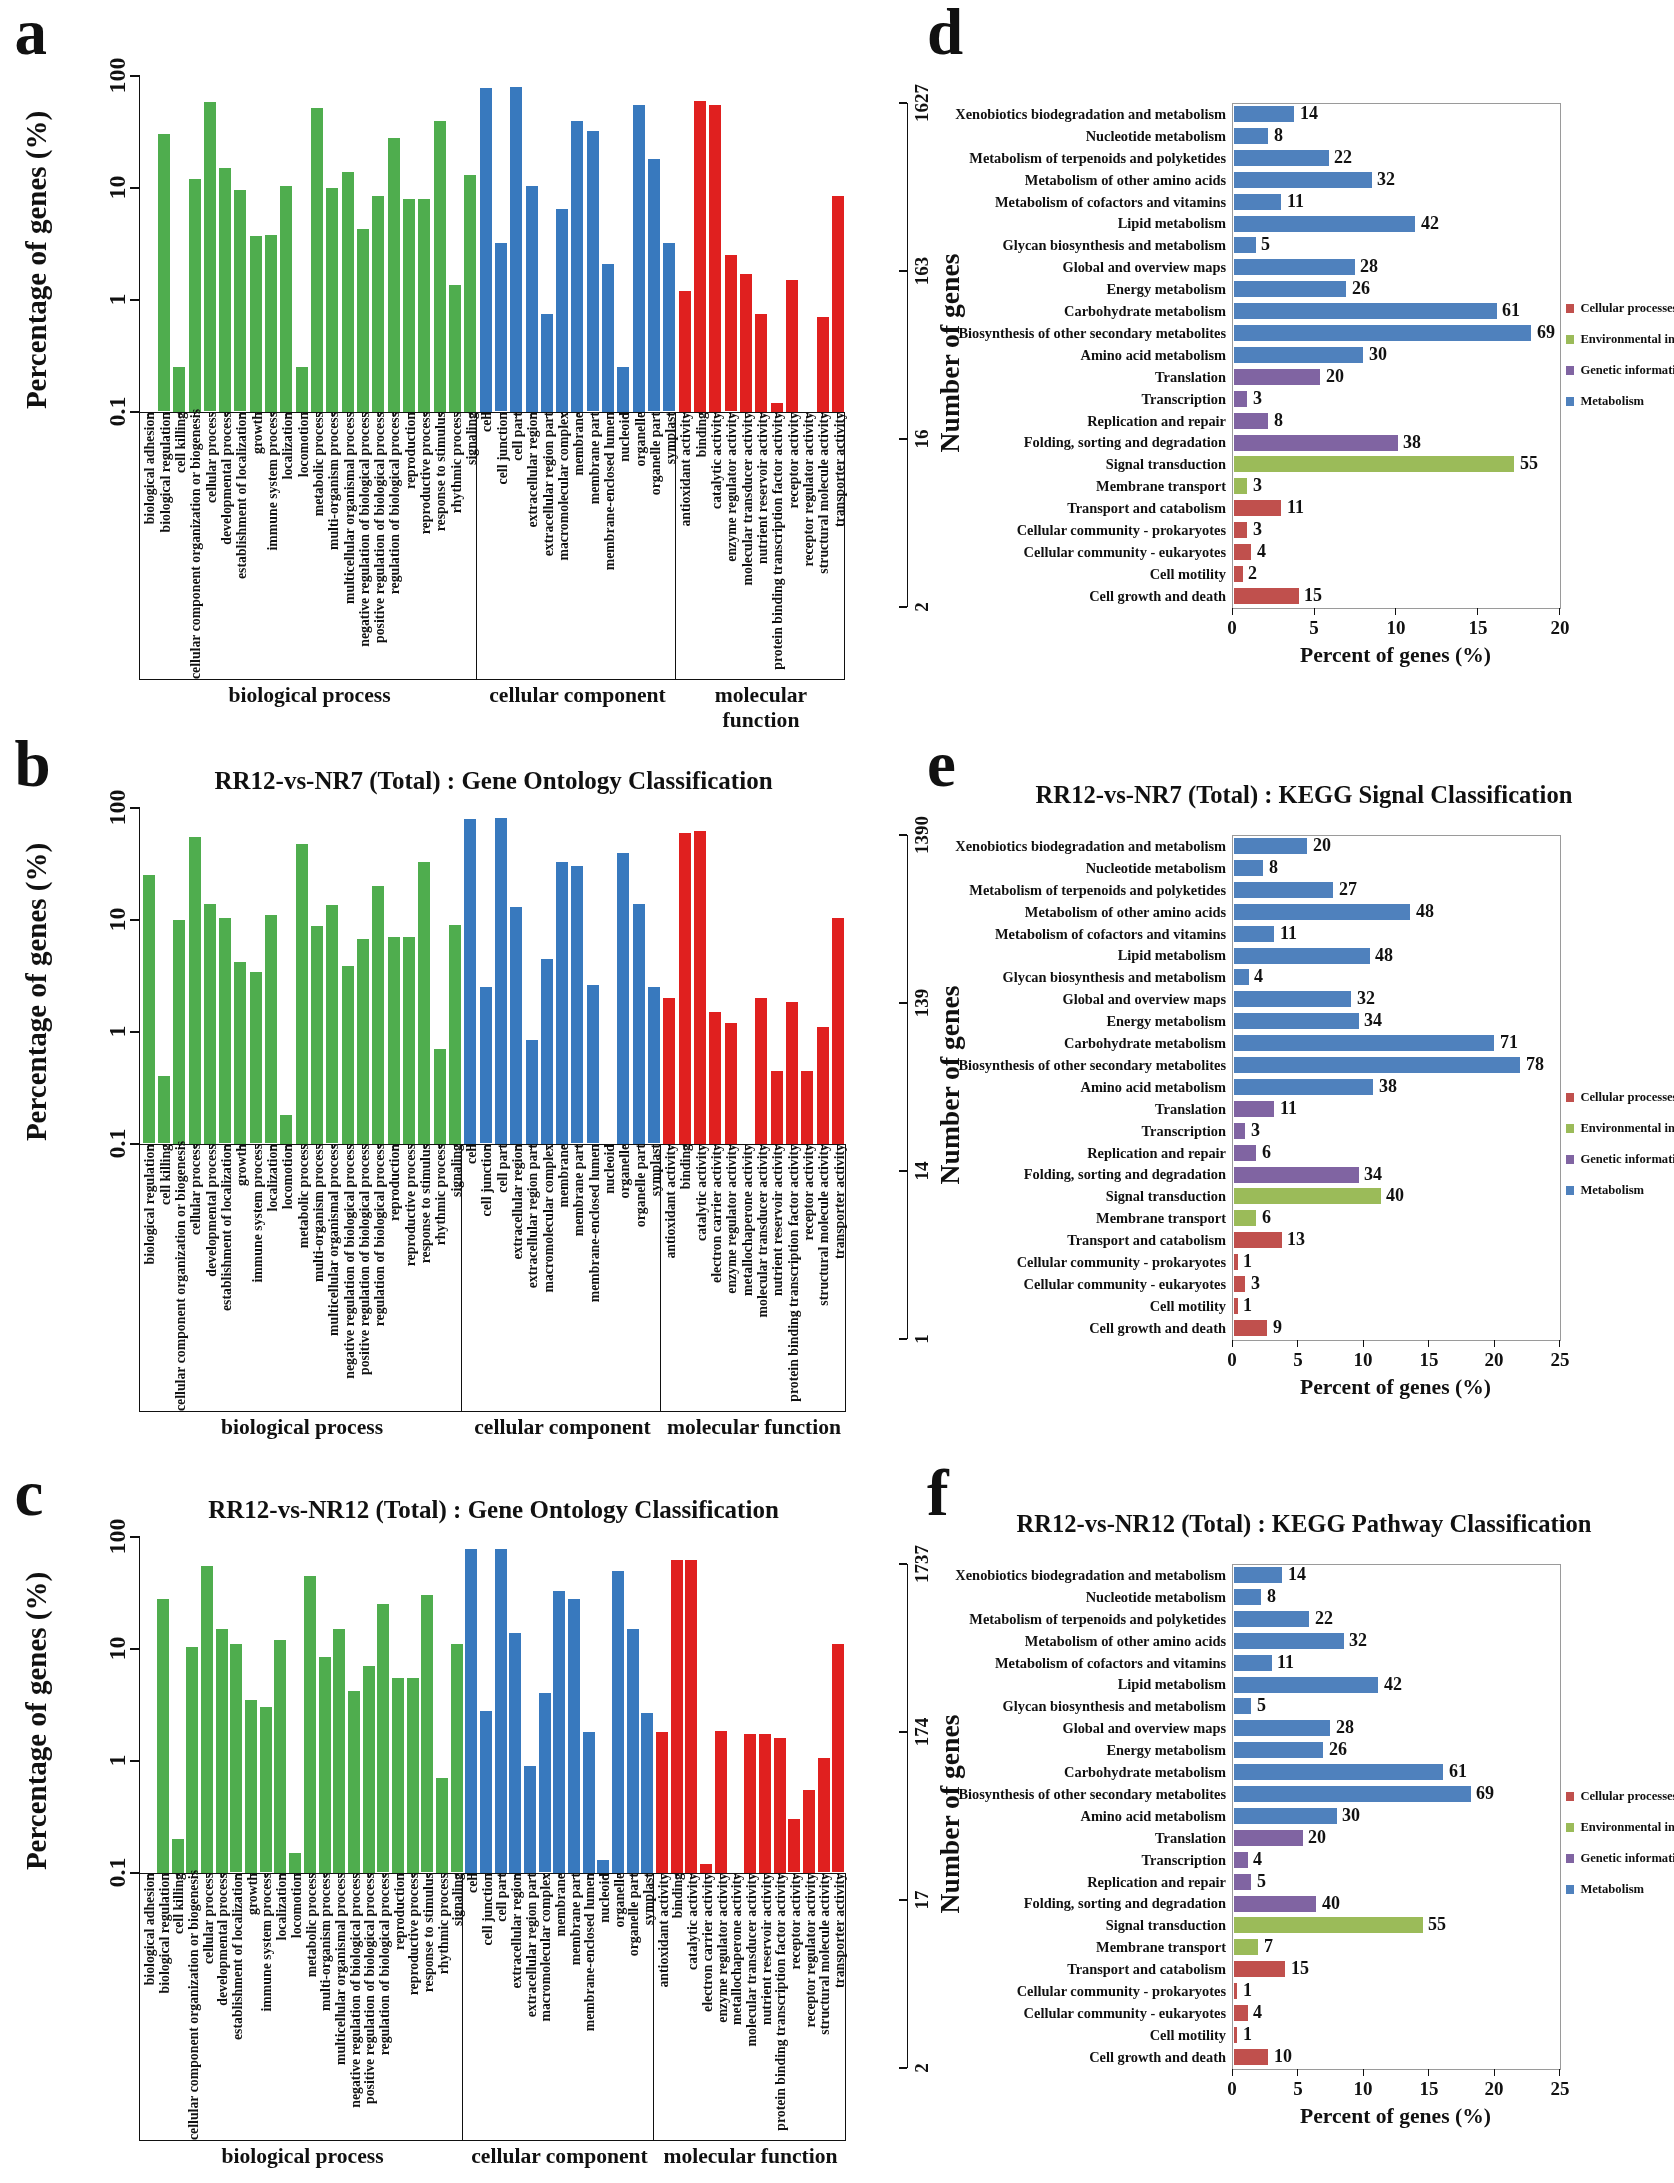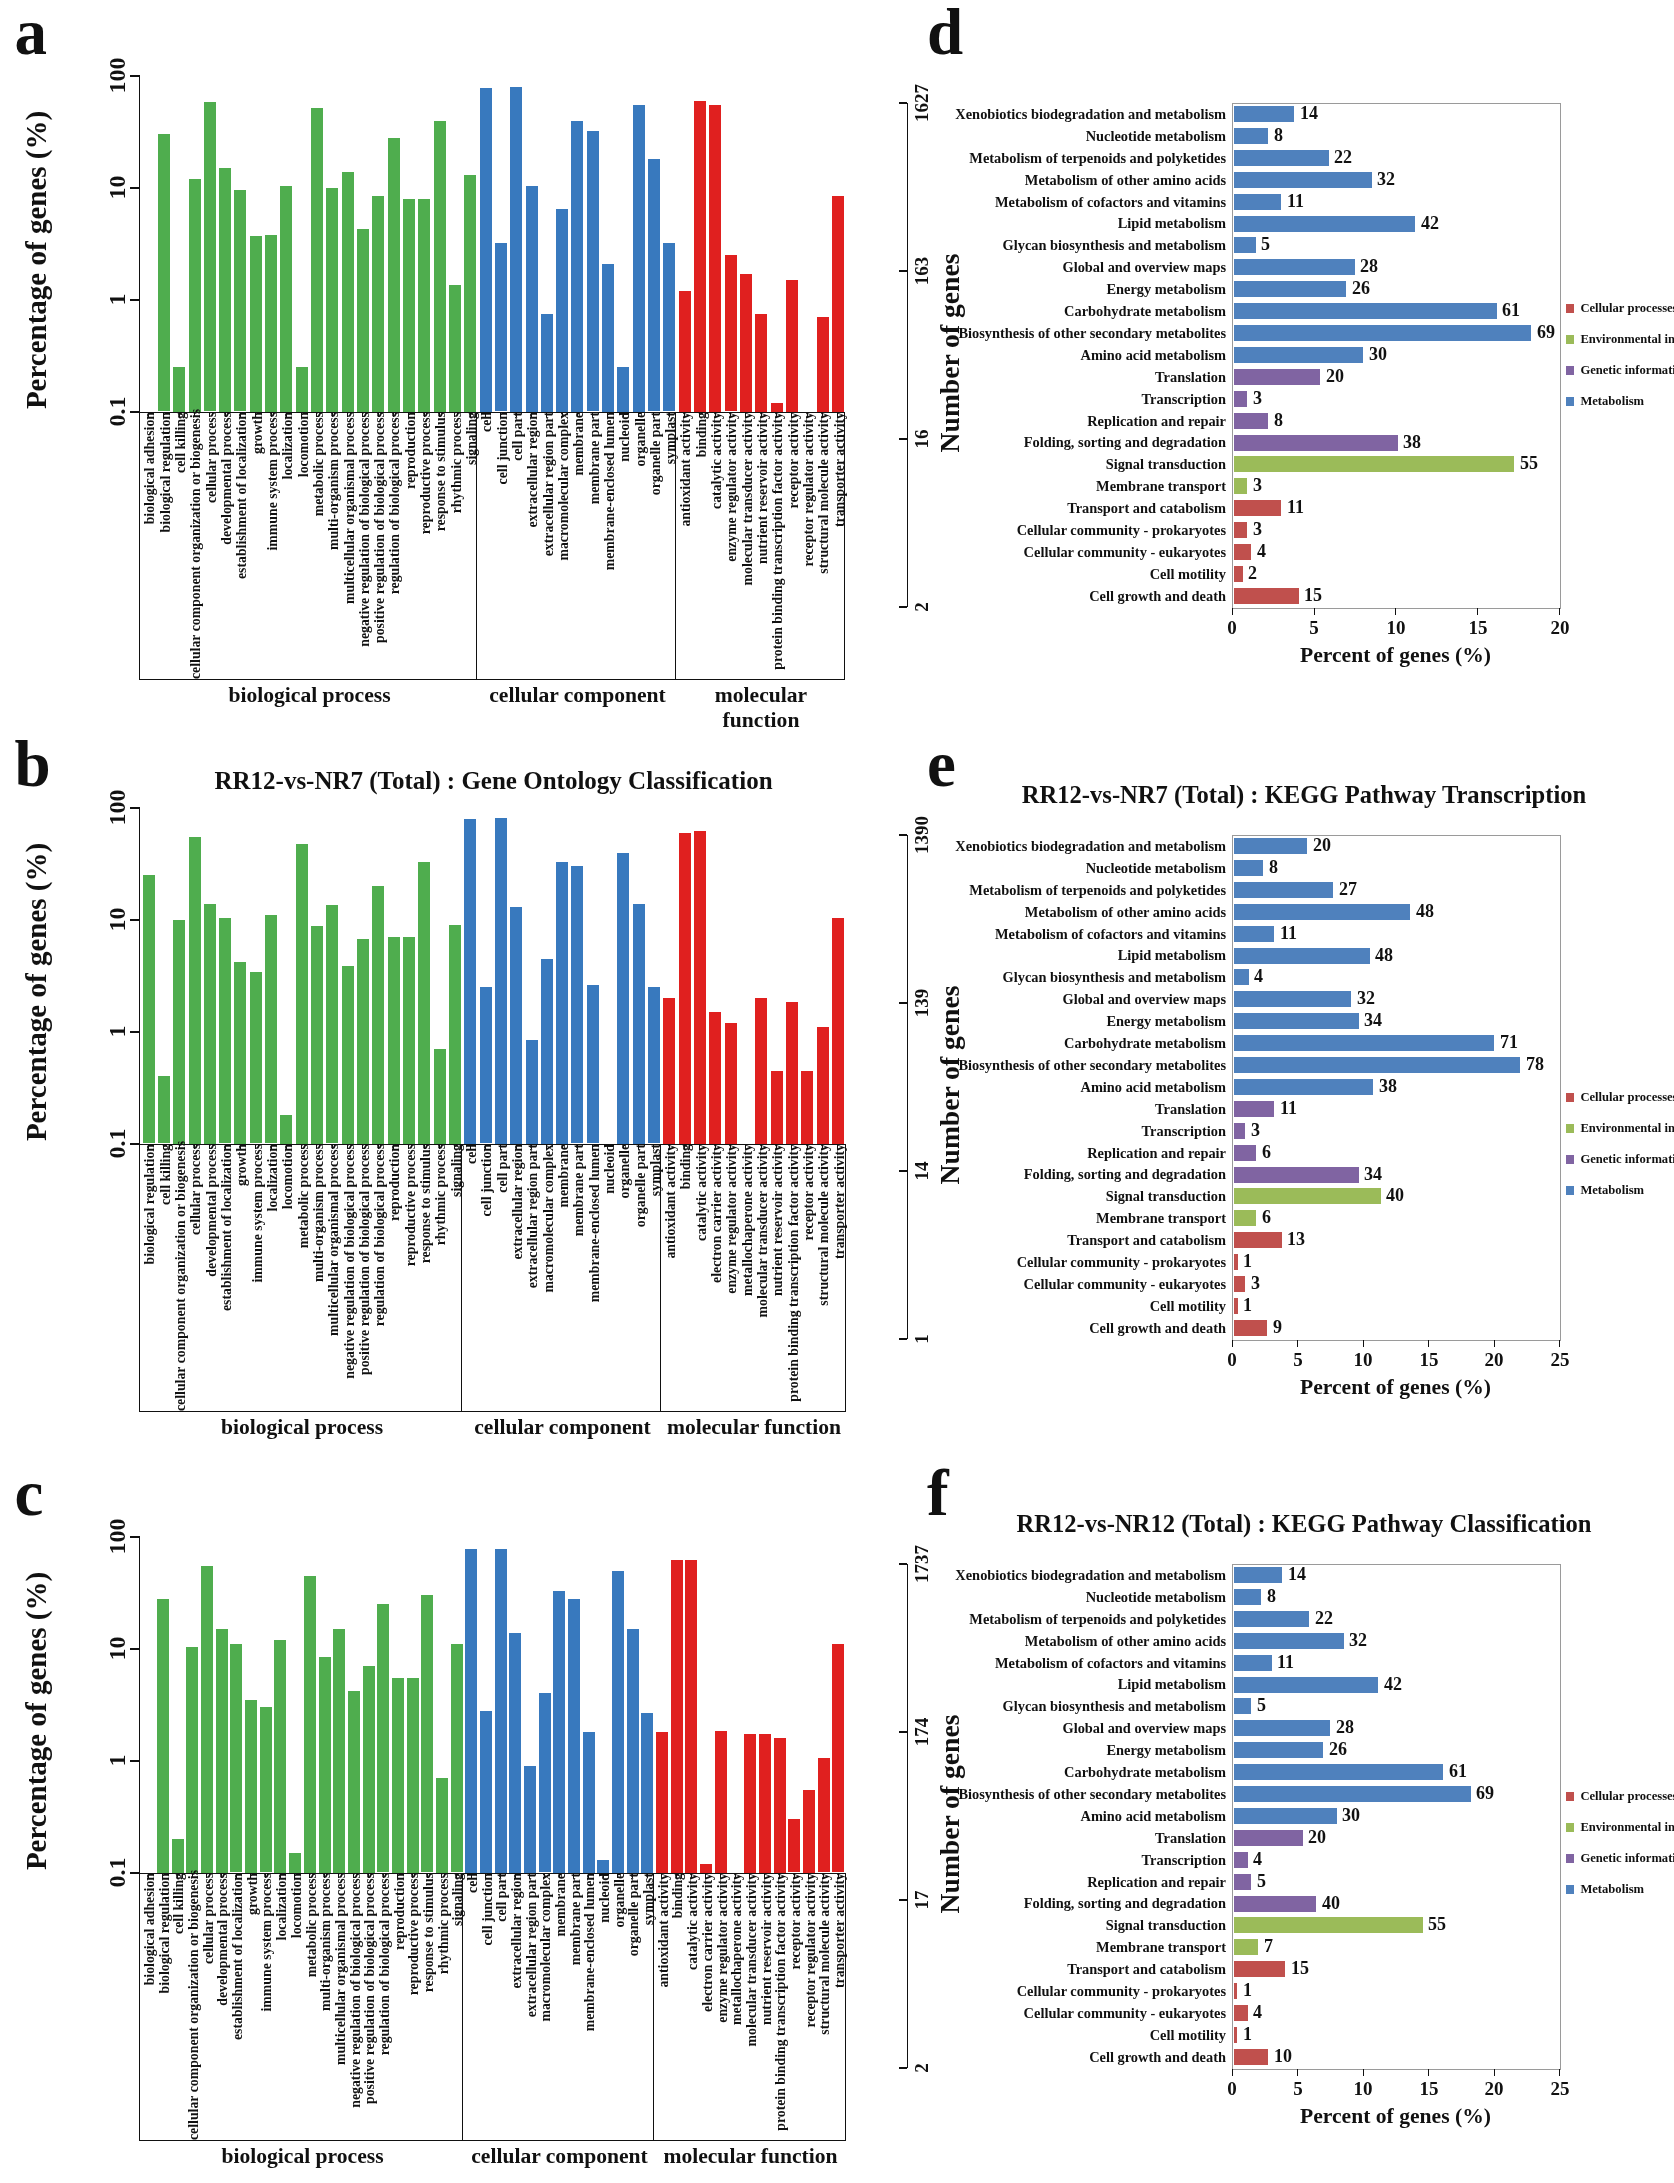--- a/index.html
+++ b/index.html
@@ -347,20 +347,21 @@
         <div class="abs sect-label" style="left: 129px; width: 322px; top: 670px; text-align: center; font-size: 21.6px; font-weight: bold;">biological process</div>
         <div class="abs" style="left: 449px; top: 399px; width: 199px; height: 267px; border-left: 1.8px solid rgb(17, 17, 17); border-bottom: 1.8px solid rgb(17, 17, 17);"></div>
         <div class="abs sect-label" style="left: 451px; width: 199px; top: 670px; text-align: center; font-size: 21.6px; font-weight: bold;">cellular component</div>
         <div class="abs" style="left: 648px; top: 399px; width: 184px; height: 267px; border-left: 1.8px solid rgb(17, 17, 17); border-bottom: 1.8px solid rgb(17, 17, 17); border-right: 1.8px solid rgb(17, 17, 17);"></div>
         <div class="abs sect-label" style="left: 650px; width: 184px; top: 670px; text-align: center; font-size: 21.6px; font-weight: bold;">molecular function</div>
       </div>
   </section>
 
   <section class="panel go-panel" id="panel-c">
     <div class="plt">c</div>
+    <div class="ctitle">RR12-vs-NR12 (Total) : Gene Ontology Classification</div>
     <div class="vrot goylab">Percentage of genes (%)</div>
     <div class="chart-body">
         <div class="abs" style="left: 127px; top: 63px; width: 0px; height: 336px; border-left: 1.8px solid rgb(17, 17, 17);"></div>
         <div class="abs" style="left: 127px; top: 399px; width: 706px; height: 0px; border-top: 1.8px solid rgb(17, 17, 17);"></div>
         <div class="abs" style="left: 118px; top: 62px; width: 9.6px; height: 1.8px; background: rgb(17, 17, 17);"></div>
         <div class="abs" style="left: 92px; top: 89px; width: 53px; height: 27.6px; transform: rotate(-90deg); transform-origin: 0px 0px; font-size: 24px; font-weight: bold; line-height: 27.6px; text-align: center; white-space: nowrap;">100</div>
         <div class="abs" style="left: 118px; top: 174px; width: 9.6px; height: 1.8px; background: rgb(17, 17, 17);"></div>
         <div class="abs" style="left: 92px; top: 201px; width: 53px; height: 27.6px; transform: rotate(-90deg); transform-origin: 0px 0px; font-size: 24px; font-weight: bold; line-height: 27.6px; text-align: center; white-space: nowrap;">10</div>
         <div class="abs" style="left: 118px; top: 286px; width: 9.6px; height: 1.8px; background: rgb(17, 17, 17);"></div>
         <div class="abs" style="left: 92px; top: 313px; width: 53px; height: 27.6px; transform: rotate(-90deg); transform-origin: 0px 0px; font-size: 24px; font-weight: bold; line-height: 27.6px; text-align: center; white-space: nowrap;">1</div>
@@ -625,21 +626,21 @@
         <div class="legend-item" style="left: 679px; top: 381px;">
           <span class="legend-swatch" style="background: rgb(79, 129, 189);"></span>
           <span>Metabolism</span>
         </div>
       </div>
     <div class="xaxlab">Percent of genes (%)</div>
   </section>
 
   <section class="panel kegg-panel" id="panel-e">
     <div class="plt">e</div>
-    <div class="ctitle">RR12-vs-NR7 (Total) : KEGG Pathway Transcription</div>
+    <div class="ctitle">RR12-vs-NR7 (Total) : KEGG Signal Classification</div>
     <div class="vrot nog">Number of genes</div>
     <div class="chart-body">
         <div class="abs" style="left: 345px; top: 90px; width: 327px; height: 504px; border: 1.2px solid rgb(154, 154, 154); background: rgb(255, 255, 255);"></div>
         <div class="abs" style="left: 24px; width: 315px; top: 90px; height: 22px; line-height: 22px; text-align: right; font-size: 14.4px; font-weight: bold; white-space: nowrap;">Xenobiotics biodegradation and metabolism</div>
         <div class="abs" style="left: 347px; top: 93px; width: 73px; height: 15.6px; background: rgb(79, 129, 189);"></div>
         <div class="abs" style="left: 426px; top: 90px; height: 21.6px; line-height: 21.6px; font-size: 18px; font-weight: bold;">20</div>
         <div class="abs" style="left: 24px; width: 315px; top: 112px; height: 22px; line-height: 22px; text-align: right; font-size: 14.4px; font-weight: bold; white-space: nowrap;">Nucleotide metabolism</div>
         <div class="abs" style="left: 347px; top: 115px; width: 29px; height: 15.6px; background: rgb(79, 129, 189);"></div>
         <div class="abs" style="left: 382px; top: 112px; height: 21.6px; line-height: 21.6px; font-size: 18px; font-weight: bold;">8</div>
         <div class="abs" style="left: 24px; width: 315px; top: 134px; height: 22px; line-height: 22px; text-align: right; font-size: 14.4px; font-weight: bold; white-space: nowrap;">Metabolism of terpenoids and polyketides</div>

